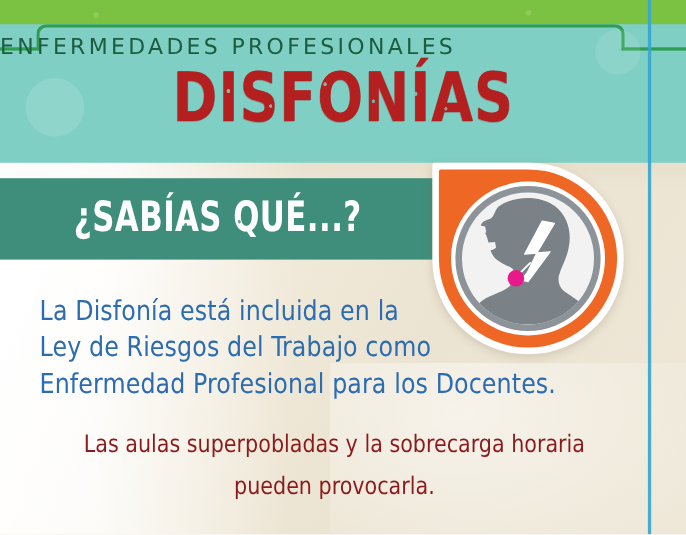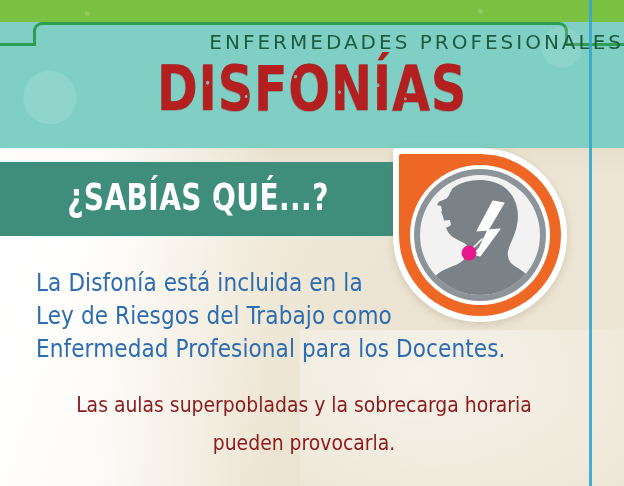--- a/index.html
+++ b/index.html
@@ -86,21 +86,21 @@
   }
   .green-line-left{
     position:absolute;left:0;top:43px;width:36px;height:3px;background:#2f9e52;
   }
   .green-line-right{
     position:absolute;left:565px;top:43px;width:59px;height:3px;background:#2f9e52;
   }
 
   .kicker{
     position:absolute;left:0;top:30px;width:624px;
-    text-align:right;
+    text-align:left;
     font-size:20px;
     letter-spacing:3.0px;
     color:#1d5c3f;
     font-family:"DejaVu Sans",sans-serif;
     font-weight:400;
     white-space:nowrap;
   }
   .headline{
     position:absolute;left:0;top:58px;width:624px;
     text-align:center;

